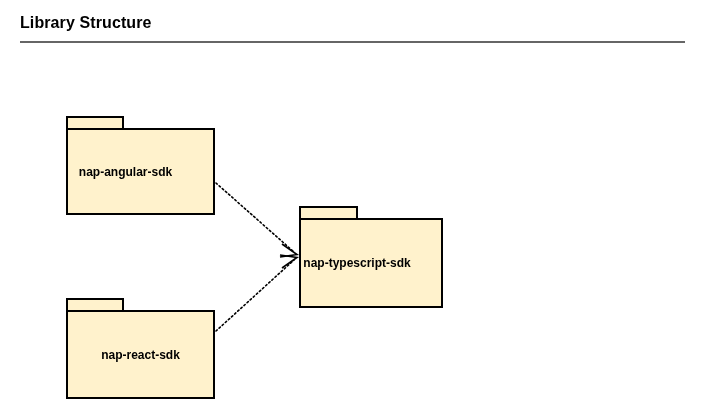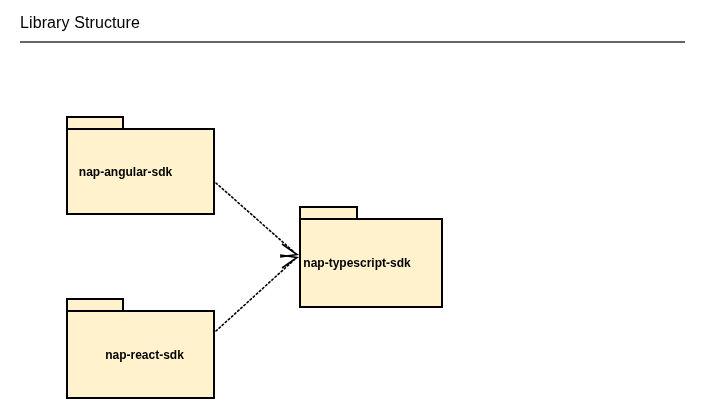--- a/index.html
+++ b/index.html
@@ -21,21 +21,21 @@
     left: 0;
     top: 0;
     width: 719px;
     height: 419px;
   }
   .page-title {
     position: absolute;
     left: 20px;
     top: 14px;
     font-size: 16px;
-    font-weight: 400;
+    font-weight: 700;
     color: #000000;
     letter-spacing: 0.1px;
     white-space: nowrap;
   }
   .title-rule {
     position: absolute;
     left: 20px;
     top: 41px;
     width: 665px;
     height: 2px;
@@ -105,19 +105,19 @@
     <div class="body" style="top: 12px; width: 149px; height: 87px;"></div>
     <div class="label" style="top: 48.5px;">nap-angular-sdk</div>
   </div>
 
   <div class="package" id="pkg-1" style="left: 299px; top: 206px; width: 116px; height: 102px;">
     <div class="tab" style="width: 59px; height: 14px;"></div>
     <div class="body" style="top: 12px; width: 144px; height: 90px;"></div>
     <div class="label" style="top: 50px;">nap-typescript-sdk</div>
   </div>
 
-  <div class="package" id="pkg-2" style="left: 66px; top: 298px; width: 149px; height: 101px; padding-left: 8px;">
+  <div class="package" id="pkg-2" style="left: 66px; top: 298px; width: 149px; height: 101px;">
     <div class="tab" style="width: 58px; height: 14px;"></div>
     <div class="body" style="top: 12px; width: 149px; height: 89px;"></div>
     <div class="label" style="top: 49.5px;">nap-react-sdk</div>
   </div>
 
 </div>
 
 </body></html>

